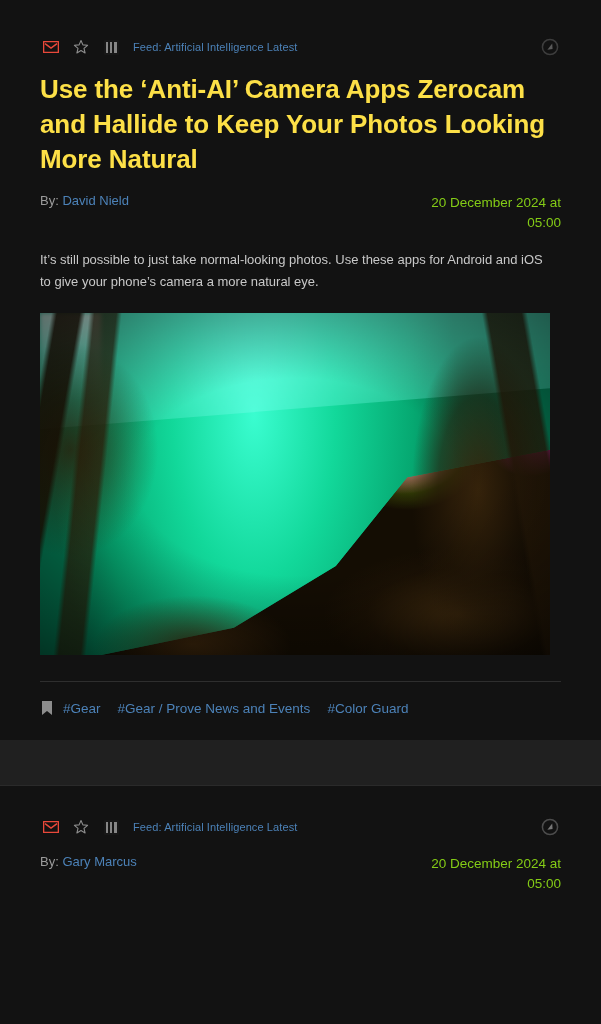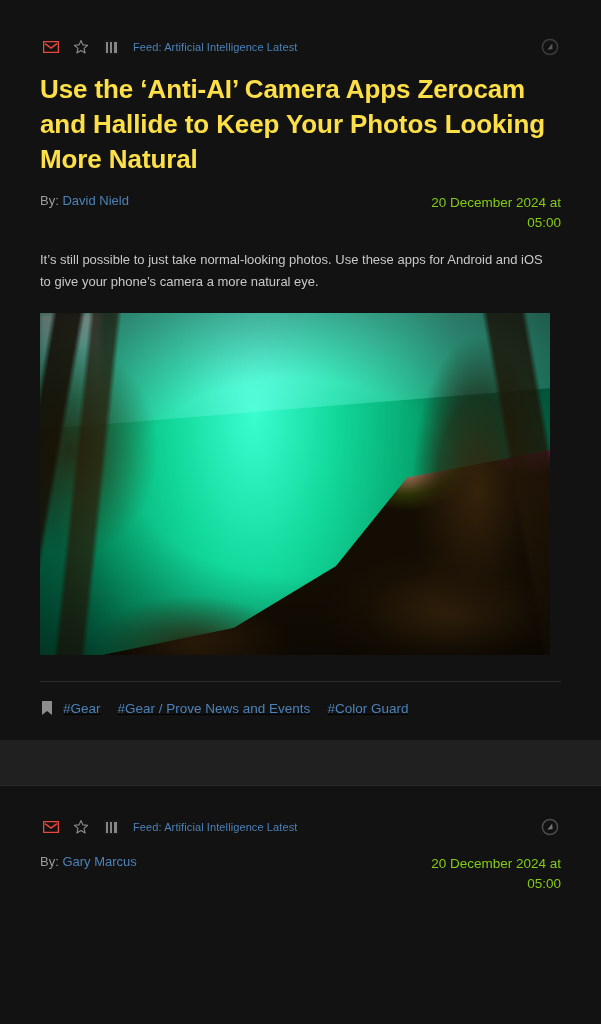--- a/index.html
+++ b/index.html
@@ -163,21 +163,21 @@
   .l-vig {
     background:radial-gradient(ellipse 78% 72% at 50% 48%, rgba(0,0,0,0) 40%, rgba(0,0,0,.62) 100%);
   }
 
   
   .divider { height:1px; background:#2e2e2e; margin:26px 0 18px; }
   .foot-meta { font-size:13.5px; color:#8a8a8a; margin-bottom:16px; }
   .foot-meta .author { color:#4c82b8; text-decoration:none; }
   .foot-meta .sep { color:#6f6f6f; margin:0 3px; }
 
-  .tags { display:flex; align-items:center; gap:0; font-size:13.5px; flex-wrap:wrap;text-decoration:underline; }
+  .tags { display:flex; align-items:center; gap:0; font-size:13.5px; flex-wrap:wrap; }
   .tag-icon { width:14px; height:16px; margin-right:9px; flex:0 0 auto; display:block; }
   .tag { color:#4c82b8; text-decoration:none; margin-right:17px; white-space:nowrap; }
 
   
   .gap-band { height:46px; background:#202020; border-bottom:1px solid #2a2a2a; }
 </style>
 </head>
 <body>
 
 <div class="page">

